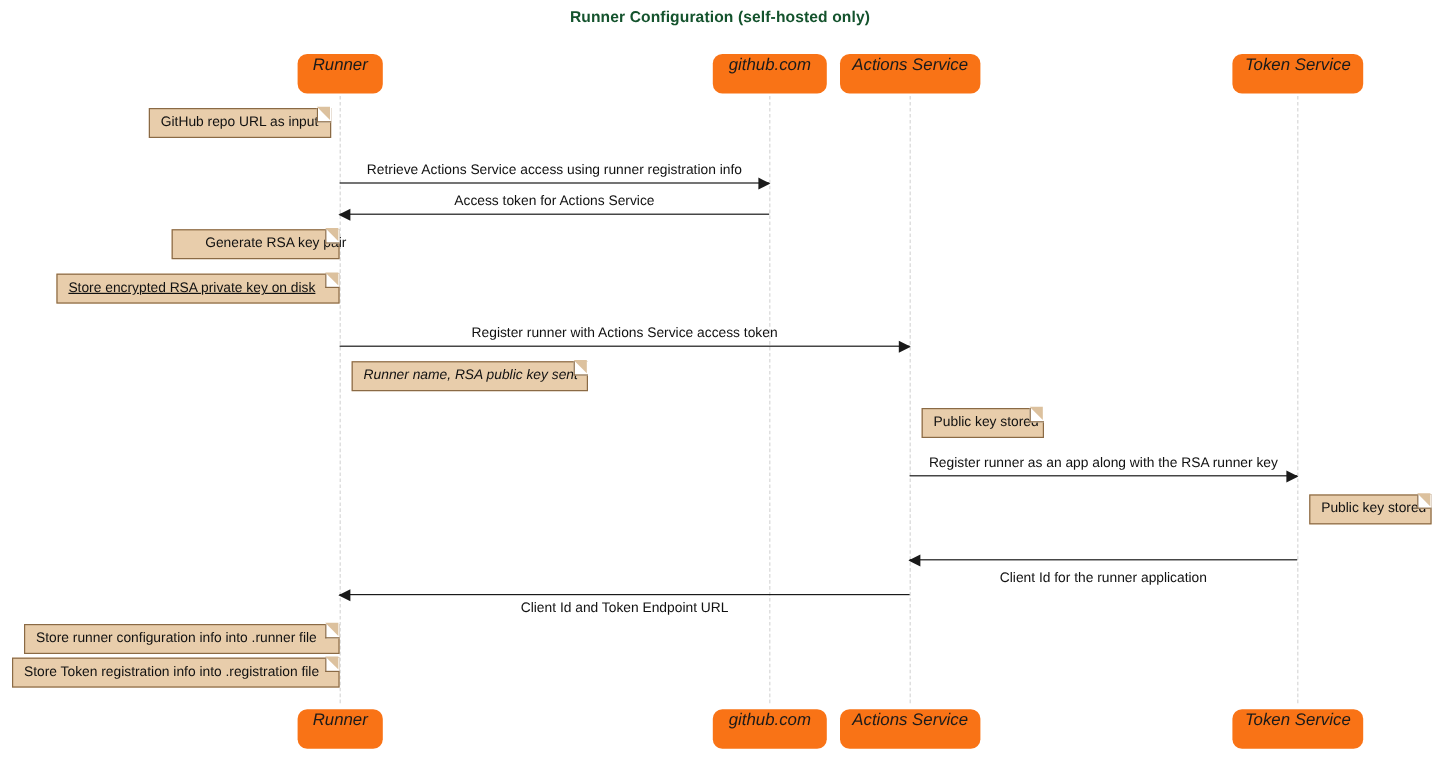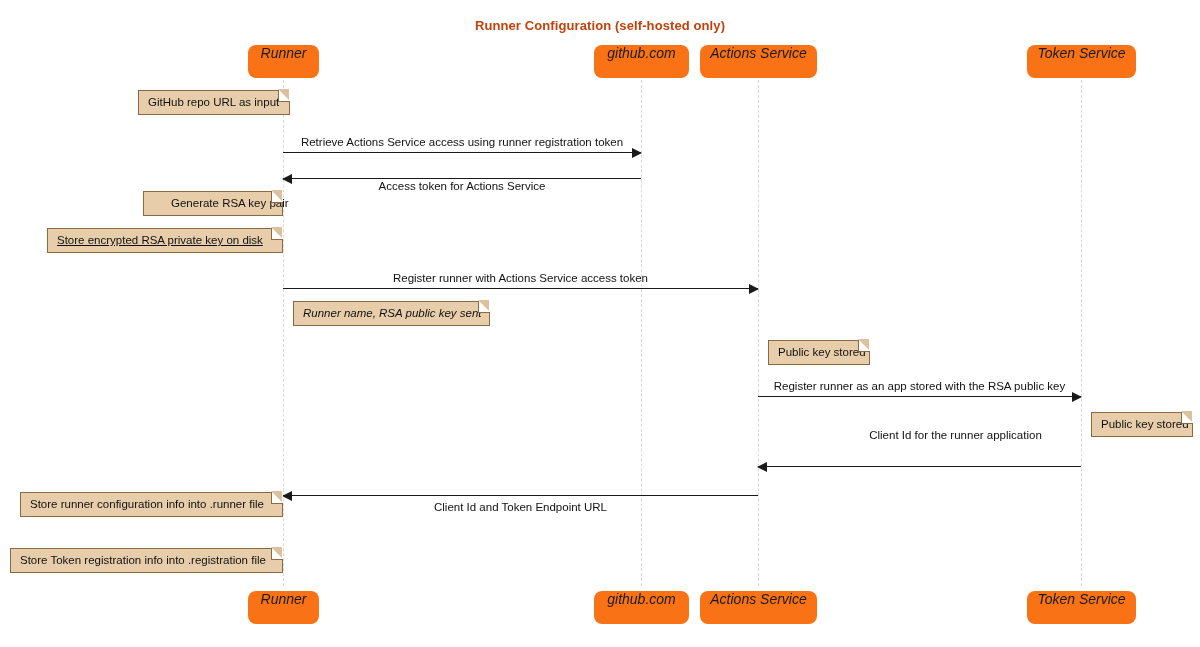--- a/index.html
+++ b/index.html
@@ -15,26 +15,26 @@
   #diagram {
     position: relative;
     width: 1200px;
     height: 647px;
     background: #ffffff;
     overflow: hidden;
   }
   #title {
     position: absolute;
     left: 0;
-    top: 18px;
+    top: 6px;
     width: 1200px;
     text-align: center;
     font-size: 13px;
     font-weight: bold;
-    color: #c2410c;
+    color: #14532d;
     letter-spacing: 0.1px;
   }
   
   .lifeline {
     position: absolute;
     width: 0;
     border-left: 1px dashed #d8d8d8;
     top: 80px;
     height: 506px;
   }
@@ -155,48 +155,48 @@
   <div class="participant" style="left:700px; top:591px; width:117px;">
     <span>Actions Service</span>
   </div>
   <div class="participant" style="left:1027px; top:591px; width:109px;">
     <span>Token Service</span>
   </div>
 
   <div class="msg right" style="left:283px; top:152px; width:358px;">
     <span class="head"></span>
   </div>
-  <div class="msg-label" style="left:283px; top:136px; width:358px;">Retrieve Actions Service access using runner registration token</div>
+  <div class="msg-label" style="left:283px; top:136px; width:358px;">Retrieve Actions Service access using runner registration info</div>
 
   <div class="msg left" style="left:283px; top:178px; width:358px;">
     <span class="head"></span>
   </div>
-  <div class="msg-label" style="left:283px; top:180px; width:358px;text-align:center;">Access token for Actions Service</div>
+  <div class="msg-label" style="left:283px; top:162px; width:358px;text-align:center;">Access token for Actions Service</div>
 
   <div class="msg right" style="left:283px; top:288px; width:475px;">
     <span class="head"></span>
   </div>
   <div class="msg-label" style="left:283px; top:272px; width:475px;">Register runner with Actions Service access token</div>
 
   <div class="msg right" style="left:758px; top:396px; width:323px;">
     <span class="head"></span>
   </div>
-  <div class="msg-label" style="left:758px; top:380px; width:323px;">Register runner as an app stored with the RSA public key</div>
+  <div class="msg-label" style="left:758px; top:380px; width:323px;">Register runner as an app along with the RSA runner key</div>
 
   <div class="msg left" style="left:758px; top:466px; width:323px;">
     <span class="head"></span>
   </div>
-  <div class="msg-label" style="left:758px; top:429px; width:323px;padding-left:36px;">Client Id for the runner application</div>
+  <div class="msg-label" style="left:758px; top:476px; width:323px;">Client Id for the runner application</div>
 
   <div class="msg left" style="left:283px; top:495px; width:475px;">
     <span class="head"></span>
   </div>
   <div class="msg-label" style="left:283px; top:501px; width:475px;">Client Id and Token Endpoint URL</div>
 
-  <div class="note" style="left:138px; top:90px; width:152px;">
+  <div class="note" style="left:124px; top:90px; width:152px;">
     <span>GitHub repo URL as input</span>
     <span class="fold"></span>
   </div>
 
   <div class="note" style="left:143px; top:191px; width:140px;padding-left:27px;">
     <span>Generate RSA key pair</span>
     <span class="fold"></span>
   </div>
 
   <div class="note" style="left:47px; top:228px; width:236px;text-decoration:underline;">
@@ -212,21 +212,21 @@
   <div class="note" style="left:768px; top:340px; width:102px;">
     <span>Public key stored</span>
     <span class="fold"></span>
   </div>
 
   <div class="note" style="left:1091px; top:412px; width:102px;">
     <span>Public key stored</span>
     <span class="fold"></span>
   </div>
 
-  <div class="note" style="left:20px; top:492px; width:263px;">
+  <div class="note" style="left:20px; top:520px; width:263px;">
     <span>Store runner configuration info into .runner file</span>
     <span class="fold"></span>
   </div>
 
   <div class="note" style="left:10px; top:548px; width:273px;">
     <span>Store Token registration info into .registration file</span>
     <span class="fold"></span>
   </div>
 
 </div>

